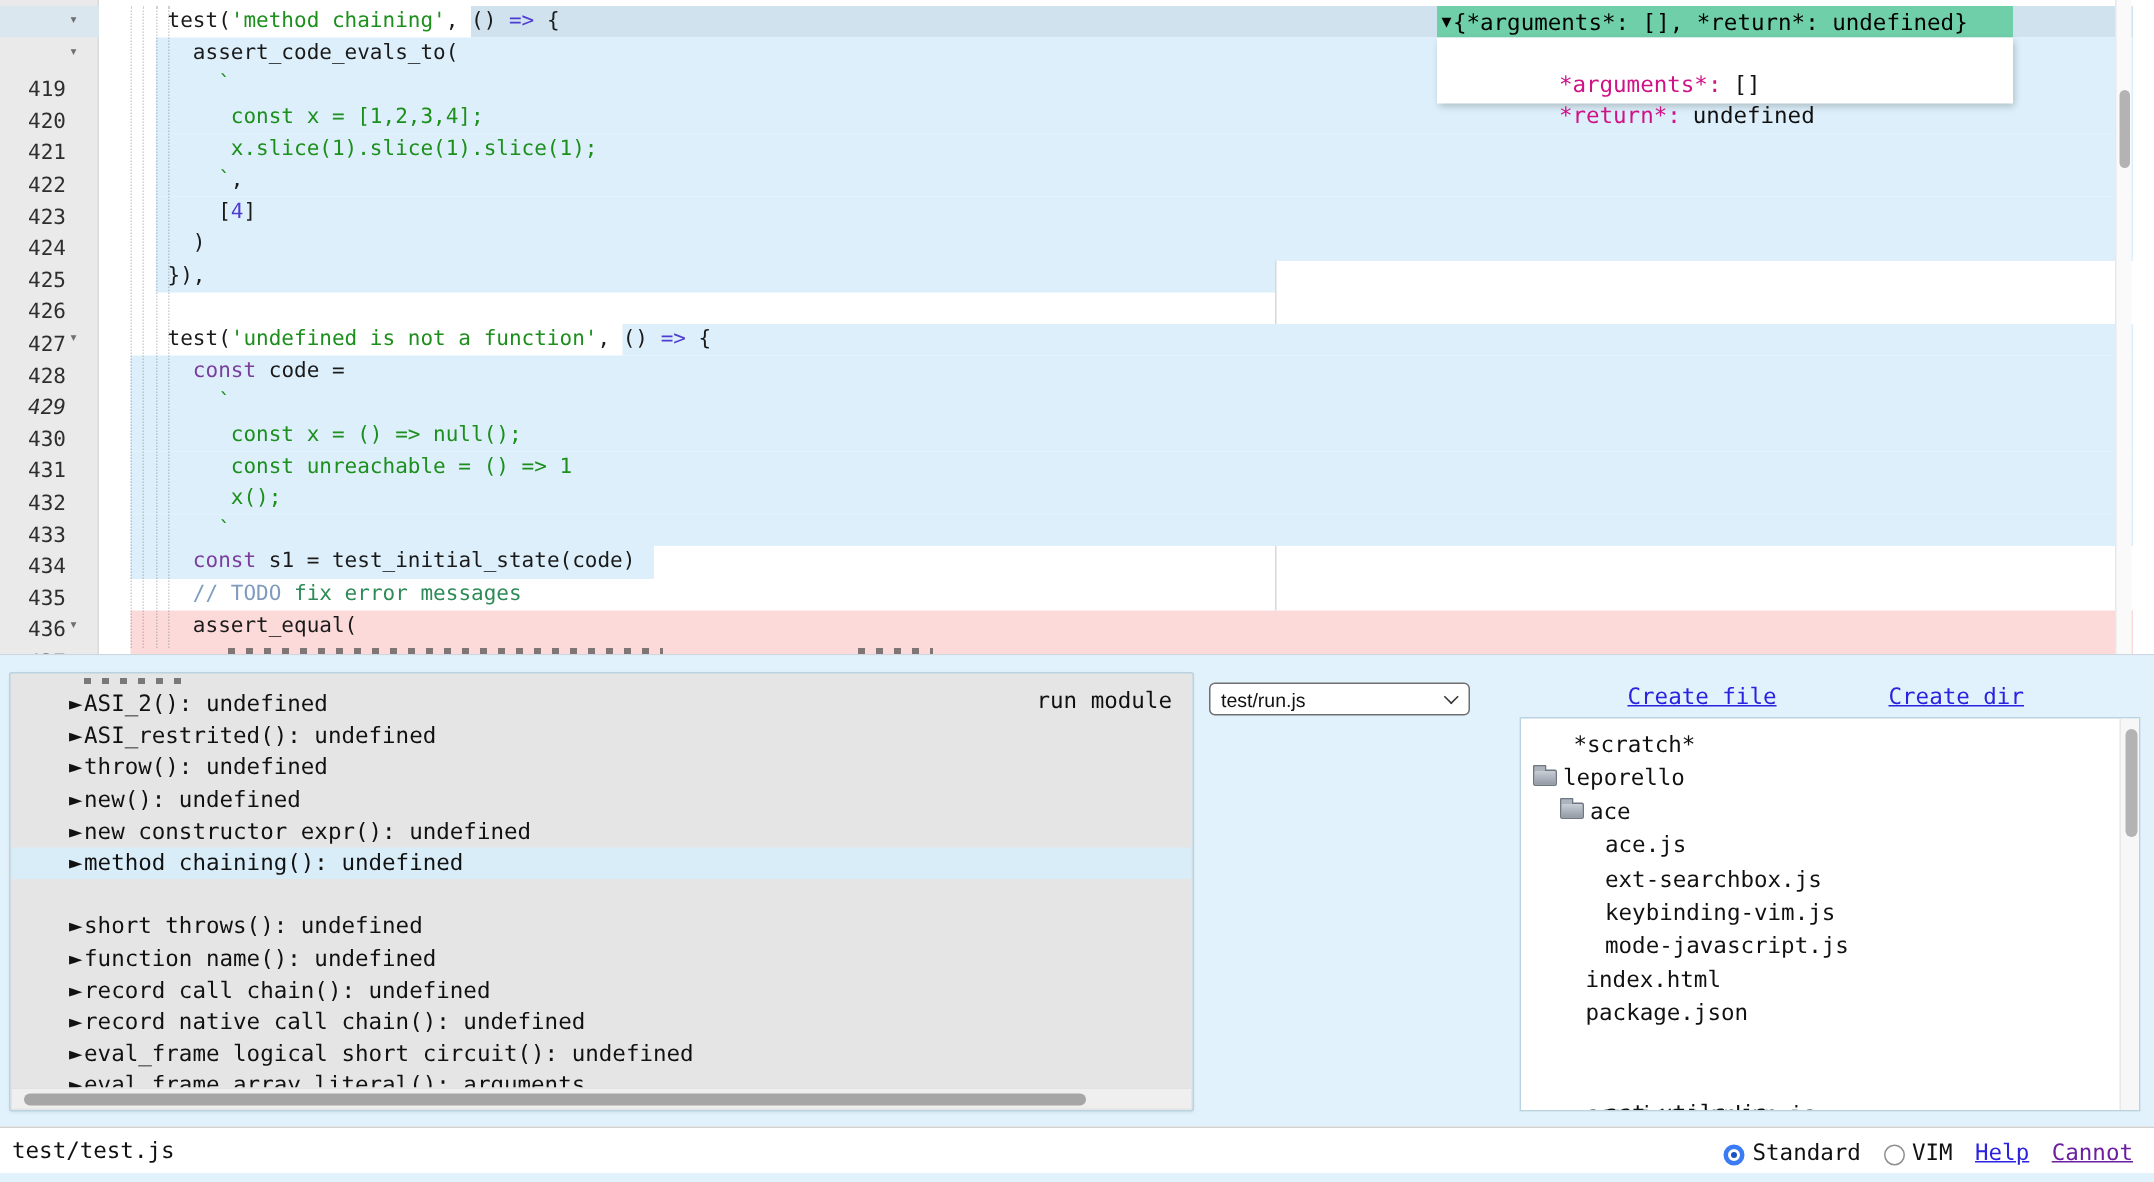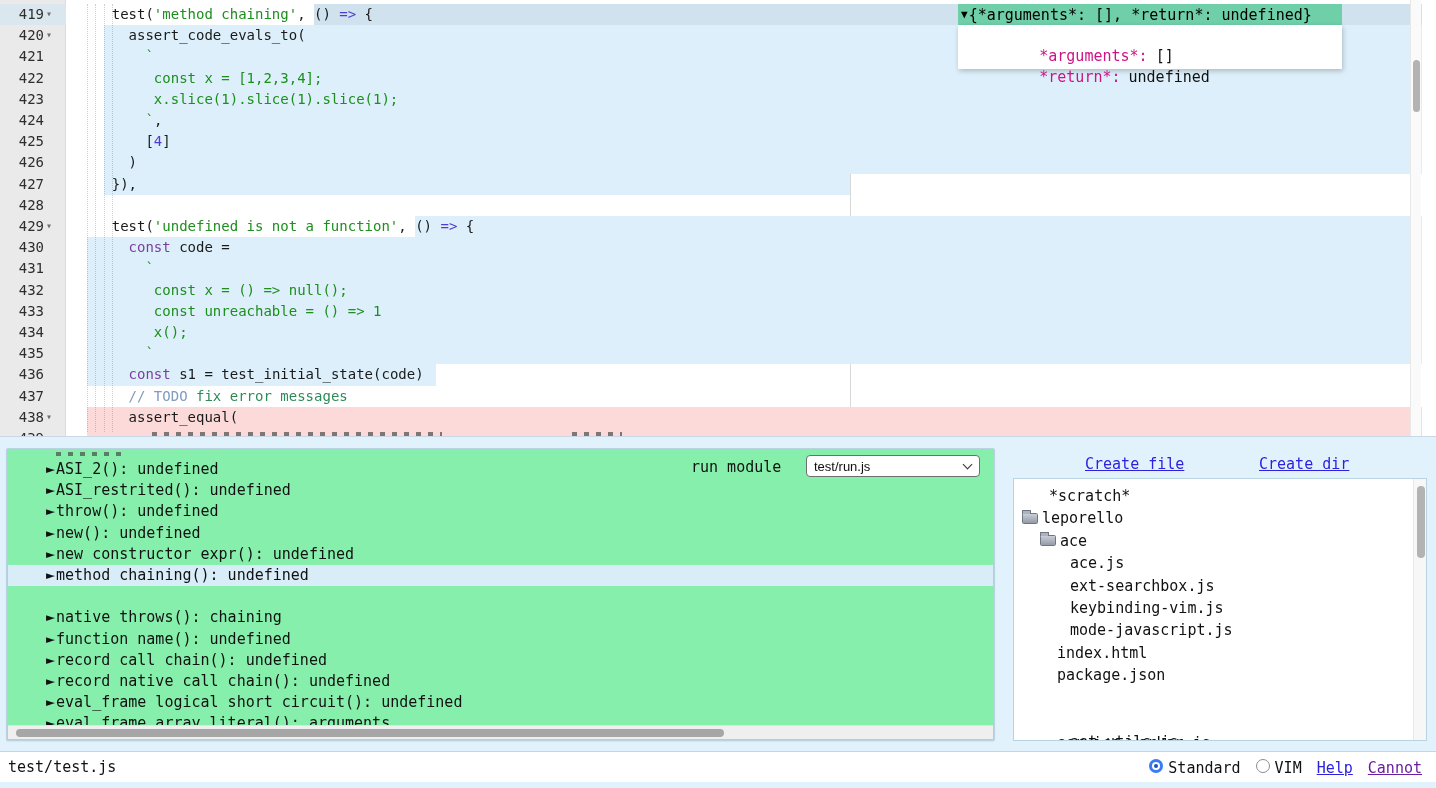--- a/index.html
+++ b/index.html
@@ -14,21 +14,21 @@
   body{background:#fff;font-family:"DejaVu Sans Mono",monospace;}
   #app{position:relative;width:1436px;height:788px;background:#fff;overflow:hidden;}
 
   
   #editor{position:absolute;left:0;top:0;width:1436px;height:437px;background:#fff;
           border-bottom:1px solid #c9d8e2;overflow:hidden;}
   #editor-gutter{position:absolute;left:0;top:0;width:66px;height:437px;background:var(--gutterBg);
           border-right:1px solid #dadada;z-index:3;}
   .gutter-active{position:absolute;left:0;top:4px;width:66px;height:21.2px;background:#dbe7ee;}
   .ln-num{position:absolute;left:0;width:44px;height:21.2px;line-height:21.2px;text-align:right;
-          font-size:14px;color:#2e2e2e;}
+          font-size:14px;color:#2e2e2e;margin-top:46px;}
   .fold{position:absolute;left:46px;width:16px;height:21.2px;line-height:19px;font-size:10px;
           color:#707070;cursor:pointer;}
   #editor-code{position:absolute;left:12px;top:0;width:1436px;height:437px;}
   .row-bg{position:absolute;height:21.2px;z-index:0;}
   .bg-active{background:var(--activeBlue);} .bg-block{background:var(--blockBlue);} .bg-pink{background:var(--pinkRow);}
   .guide{position:absolute;top:4px;height:428px;width:0;border-left:1px dotted rgba(100,110,120,.32);z-index:1;}
   .pane-divider{position:absolute;left:838px;width:1px;background:var(--divider);z-index:1;}
   .code-line{position:absolute;left:66px;height:21.2px;line-height:21.2px;font-size:14px;
           white-space:pre;z-index:2;color:#1a1a1a;cursor:text;}
   .tok-d{color:#1a1a1a;} .tok-s{color:var(--string);} .tok-k{color:var(--keyword);}
@@ -47,21 +47,21 @@
   .tip-key{color:var(--magenta);} .tip-val{color:#111;margin-left:8px;}
 
   
   #ed-scroll{position:absolute;left:1410px;top:0;width:11px;height:437px;background:#fafafa;
           border-left:1px solid #e8e8e8;z-index:5;}
   #ed-thumb{position:absolute;left:2px;width:7px;top:60px;height:52px;border-radius:4px;background:var(--scrollThumb);}
 
   
   #bottom-bg{position:absolute;left:0;top:437px;width:1436px;height:351px;background:var(--pageBlue);}
 
-  #left-panel{position:absolute;left:6px;top:448px;width:989px;height:293px;background:#86efac;
+  #left-panel{position:absolute;left:6px;top:448px;width:790px;height:293px;background:#e5e5e5;
           border:1px solid var(--panelBorder);border-radius:2px;box-shadow:0 1px 2px rgba(0,0,0,.06);}
   #list{position:absolute;inset:1px;overflow:hidden;}
   .list-row{position:absolute;left:0;width:100%;height:21.2px;line-height:21.2px;font-size:15px;
           white-space:nowrap;padding-left:38px;color:#111;cursor:pointer;}
   .list-row.selected{background:var(--listHighlight);}
   .list-row.error{color:var(--error);}
   .list-row .arrow{margin-right:1px;}
 
   #run-module-label{position:absolute;left:684px;top:9px;font-size:15px;color:#111;}
   #run-module-wrap{position:absolute;left:799px;top:6px;width:174px;height:22px;}
@@ -86,21 +86,21 @@
   .folder-ic::before{content:"";position:absolute;left:-1px;top:-4px;width:7px;height:3px;
           background:#aeb4bd;border:1px solid #6e7681;border-bottom:none;border-radius:1px 1px 0 0;}
   #tree-scroll{position:absolute;right:0;top:0;bottom:0;width:13px;background:#f7f7f7;border-left:1px solid #e9e9e9;}
   #tree-thumb{position:absolute;left:2.5px;width:8px;top:7px;height:72px;border-radius:4px;background:var(--scrollThumb);}
 
   
   #status-bar{position:absolute;left:0;top:751px;width:1436px;height:31px;background:#fff;
           border-top:1px solid #d2d2d2;}
   #file-path{position:absolute;left:8px;top:0;height:31px;line-height:31px;font-size:15px;color:#111;}
   #status-right{position:absolute;right:14px;top:0;height:31px;display:flex;align-items:center;gap:15px;}
-  .mode{display:flex;align-items:flex-start;gap:5px;font-size:15px;color:#111;cursor:pointer;}
+  .mode{display:flex;align-items:flex-end;gap:5px;font-size:15px;color:#111;cursor:pointer;}
   .radio{width:14px;height:14px;border-radius:50%;background:#fff;border:1.5px solid #8e8e8e;position:relative;flex:none;}
   .radio.on{border:3.5px solid #3b7cf4;}
   .radio.on::after{content:"";position:absolute;left:50%;top:50%;width:4px;height:4px;margin:-2px 0 0 -2px;
           border-radius:50%;background:#1b50c0;}
   .status-link{font-size:15px;text-decoration:underline;cursor:pointer;color:var(--linkBlue);}
   .status-link.visited{color:var(--linkVisited);}
 </style>
 </head>
 <body>
 
@@ -163,21 +163,21 @@
         <div class="ln-num" style="top: 25.2px;">420</div>
         <div class="fold" style="top: 25.2px;">▾</div>
         <div class="ln-num" style="top: 46.4px;">421</div>
         <div class="ln-num" style="top: 67.6px;">422</div>
         <div class="ln-num" style="top: 88.8px;">423</div>
         <div class="ln-num" style="top: 110px;">424</div>
         <div class="ln-num" style="top: 131.2px;">425</div>
         <div class="ln-num" style="top: 152.4px;">426</div>
         <div class="ln-num" style="top: 173.6px;">427</div>
         <div class="ln-num" style="top: 194.8px;">428</div>
-        <div class="ln-num" style="top: 216px;">429</div>
+        <div class="ln-num" style="top: 216px; font-style: italic;">429</div>
         <div class="fold" style="top: 216px;">▾</div>
         <div class="ln-num" style="top: 237.2px;">430</div>
         <div class="ln-num" style="top: 258.4px;">431</div>
         <div class="ln-num" style="top: 279.6px;">432</div>
         <div class="ln-num" style="top: 300.8px;">433</div>
         <div class="ln-num" style="top: 322px;">434</div>
         <div class="ln-num" style="top: 343.2px;">435</div>
         <div class="ln-num" style="top: 364.4px;">436</div>
         <div class="ln-num" style="top: 385.6px;">437</div>
         <div class="ln-num" style="top: 406.8px;">438</div>
@@ -206,21 +206,21 @@
 
   <div id="left-panel">
     <div id="list">
       <div class="smudge" style="left:48px;top:2px;width:70px"></div>
     <div class="list-row" style="top: 9px;"><span class="arrow">►</span><span>ASI_2(): undefined</span></div>
         <div class="list-row" style="top: 30.2px;"><span class="arrow">►</span><span>ASI_restrited(): undefined</span></div>
         <div class="list-row" style="top: 51.4px;"><span class="arrow">►</span><span>throw(): undefined</span></div>
         <div class="list-row" style="top: 72.6px;"><span class="arrow">►</span><span>new(): undefined</span></div>
         <div class="list-row" style="top: 93.8px;"><span class="arrow">►</span><span>new constructor expr(): undefined</span></div>
         <div class="list-row selected" style="top: 115px;"><span class="arrow">►</span><span>method chaining(): undefined</span></div>
-        <div class="list-row" style="top: 157.4px;"><span class="arrow">►</span><span>native throws(): chaining</span></div>
+        <div class="list-row" style="top: 157.4px;"><span class="arrow">►</span><span>short throws(): undefined</span></div>
         <div class="list-row" style="top: 178.6px;"><span class="arrow">►</span><span>function name(): undefined</span></div>
         <div class="list-row" style="top: 199.8px;"><span class="arrow">►</span><span>record call chain(): undefined</span></div>
         <div class="list-row" style="top: 221px;"><span class="arrow">►</span><span>record native call chain(): undefined</span></div>
         <div class="list-row" style="top: 242.2px;"><span class="arrow">►</span><span>eval_frame logical short circuit(): undefined</span></div>
         <div class="list-row" style="top: 263.4px;"><span class="arrow">►</span><span>eval_frame array_literal(): arguments</span></div>
       </div>
     <div id="run-module-label">run module</div>
     <div id="run-module-wrap">
       <select>
         <option>test/run.js</option>

